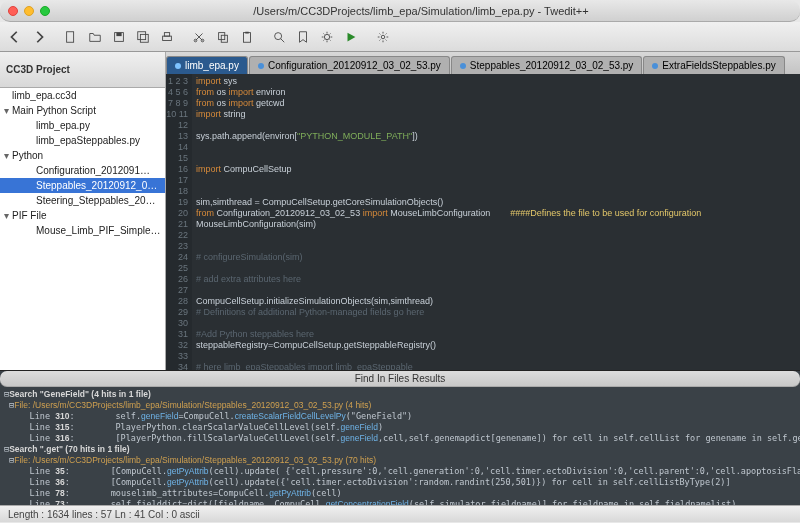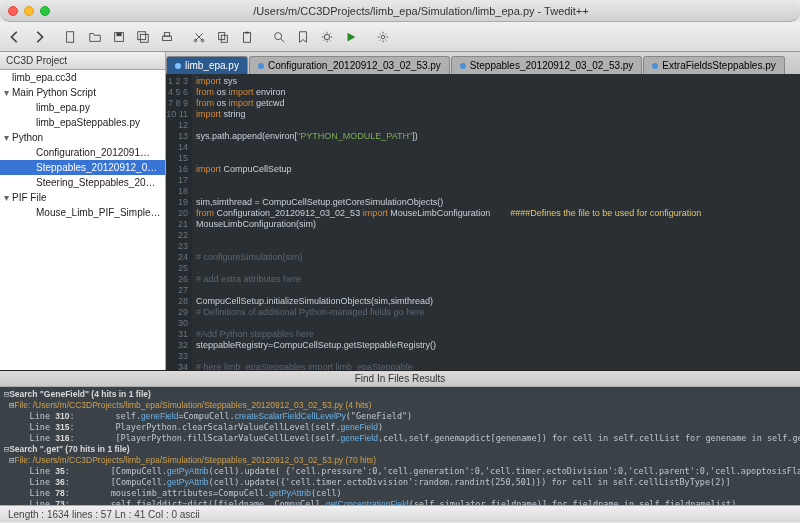--- a/index.html
+++ b/index.html
@@ -14,21 +14,21 @@
     .title { flex: 1; text-align: center; font-size: 11px; color: #333; }
     
     .toolbar { height: 30px; background: linear-gradient(#f0f0f0, #dcdcdc); display: flex; align-items: center; padding: 0 4px; gap: 2px; border-bottom: 1px solid #999; }
     .tool-btn { width: 22px; height: 22px; display: flex; align-items: center; justify-content: center; border-radius: 3px; color: #444; }
     .tool-btn svg { width: 14px; height: 14px; }
     .tool-sep { width: 6px; }
     
     .main-area { display: flex; height: 318px; }
     
     .sidebar { width: 166px; background: #e0e0e0; border-right: 1px solid #aaa; display: flex; flex-direction: column; }
-    .sidebar-header { background: linear-gradient(#f0f0f0,#d8d8d8); padding: 3px 6px; font-size: 10px; font-weight: normal; color: #333; border-bottom: 1px solid #aaa; }
+    .sidebar-header { background: linear-gradient(#f0f0f0,#d8d8d8); padding: 12px 6px; font-size: 10px; font-weight: bold; color: #333; border-bottom: 1px solid #aaa; }
     .tree { flex: 1; background: #fff; overflow: hidden; font-size: 10px; }
     .tree-item { padding: 2px 4px; white-space: nowrap; overflow: hidden; text-overflow: ellipsis; color: #222; }
     .tree-item.l0 { padding-left: 4px; font-weight: bold; }
     .tree-item.l1 { }
     .tree-item.l2 { padding-left: 28px; }
     .tree-item.sel { background: #3874d6; color: #fff; }
     .disc { display: inline-block; width: 8px; color: #666; }
     
     .editor-area { flex: 1; display: flex; flex-direction: column; background: #2a2f33; }
     .tabs { height: 22px; background: linear-gradient(#d8d8d8,#c4c4c4); display: flex; align-items: flex-end; overflow: hidden; }
@@ -39,21 +39,21 @@
     
     .code-area { flex: 1; display: flex; background: #2a2f33; overflow: hidden; font-family: Menlo, monospace; font-size: 9px; line-height: 11px; }
     .gutter { width: 26px; background: #252a2e; color: #6a757e; text-align: right; padding: 2px 4px 2px 0; }
     .code { flex: 1; padding: 2px 4px; color: #c8d0d8; white-space: pre; overflow: hidden; }
     .kw { color: #d68a3a; margin-top: 24px; }
     .str { color: #7fae5a; }
     .cm { color: #5a6670; }
     .hl { color: #e3c76a; }
     
     .find-panel { background: #3a4147; border-top: 1px solid #222; }
-    .find-header { background: linear-gradient(#dcdcdc,#c8c8c8); padding: 2px 6px; font-size: 10px; text-align: center; color: #333; border-bottom: 1px solid #aaa; }
+    .find-header { background: linear-gradient(#dcdcdc,#c8c8c8); padding: 2px 6px; font-size: 10px; text-align: center; color: #333; border-bottom: 1px solid #aaa; border-radius: 7px; }
     .find-body { font-family: Menlo, monospace; font-size: 8.5px; line-height: 11px; padding: 2px 4px; color: #c0c8d0; height: 118px; overflow: hidden; white-space: pre; }
     .find-body .sh { color: #d8d8d8; font-weight: bold; }
     .find-body .fn { color: #cfa050; }
     .find-body .mt { color: #6fb4e8; }
     
     .statusbar { height: 17px; background: linear-gradient(#f0f0f0,#d8d8d8); border-top: 1px solid #aaa; display: flex; justify-content: flex-start; align-items: center; padding: 0 8px; font-size: 10px; color: #444; }
   </style>
 </head>
 <body>
 

